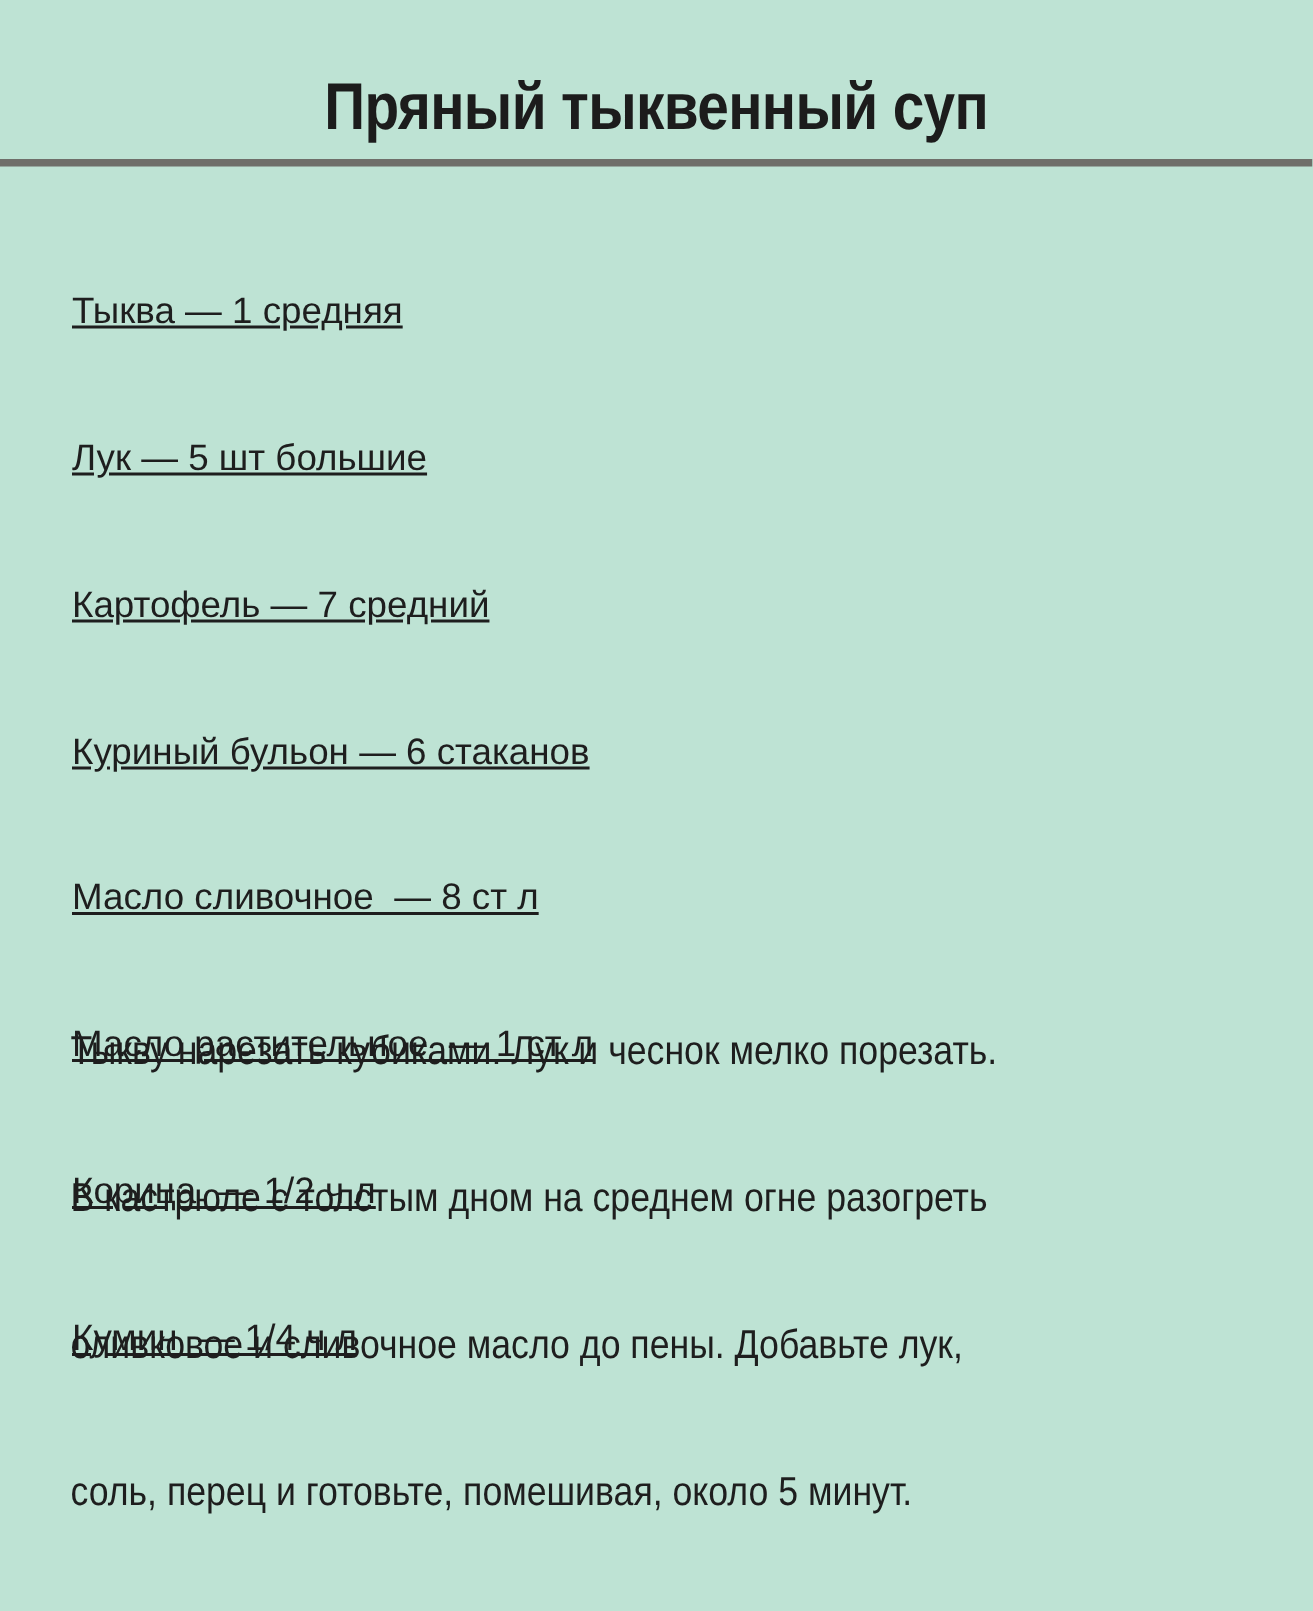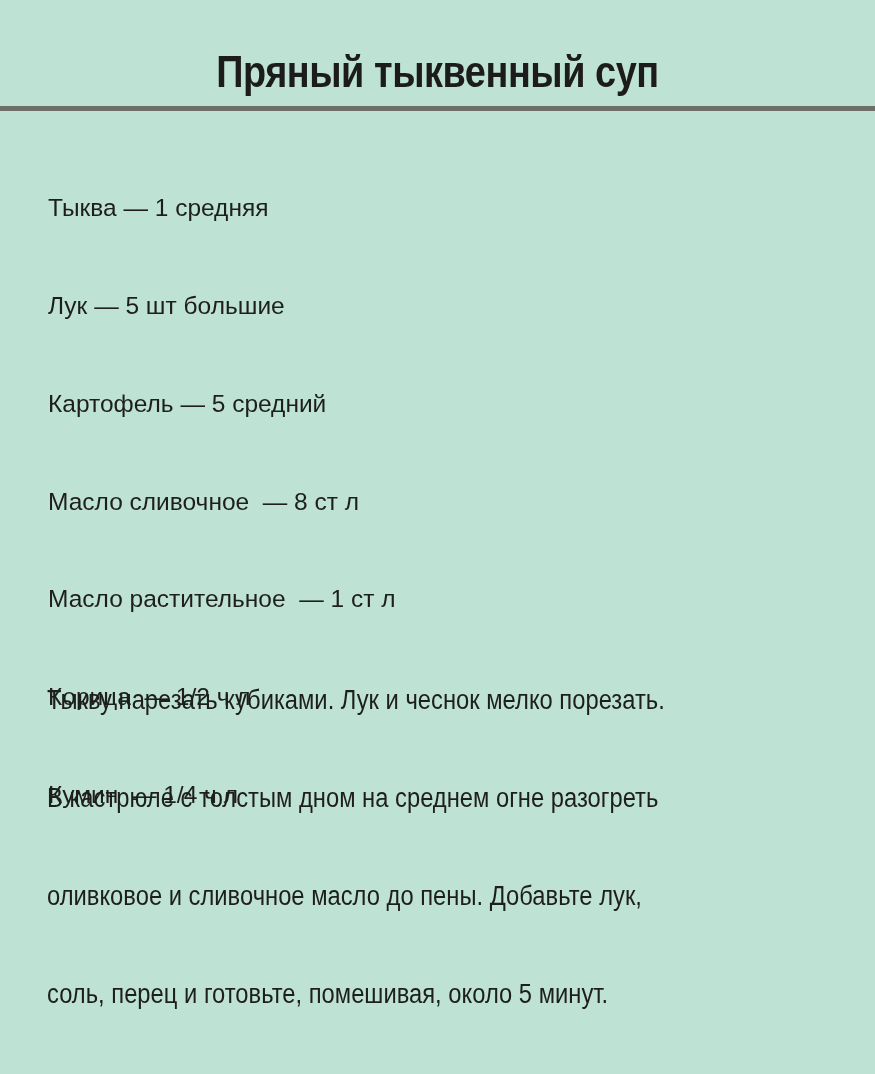--- a/index.html
+++ b/index.html
@@ -26,42 +26,43 @@
   .divider {
     position: absolute; left: 0; top: 106px; width: 875px; height: 5px;
     background: #6f6f6a;
   }
   .ingredients {
     position: absolute; left: 48px; top: 127px;
     margin: 0; padding: 0; list-style: none;
     font-size: 24.5px; line-height: 32.6px;
     white-space: pre;
   }
-  .ingredients li { margin: 0; padding: 0; }
+  .ingredients li { margin: 0; padding: 0; text-decoration: underline; }
   .instructions {
     position: absolute; left: 47px; top: 619px;
     width: 800px;
     margin: 0; padding: 0;
     font-size: 27px; line-height: 32.6px;
     white-space: pre;
     transform: scaleX(0.88);
     transform-origin: 0 0;
   }
   .instructions .line { display: block; }
 </style>
 </head>
 <body>
 
 <h1 class="title">Пряный тыквенный суп</h1>
 <div class="divider"></div>
 
 <ul class="ingredients">
   <li>Тыква — 1 средняя</li>
   <li>Лук — 5 шт большие</li>
-  <li>Картофель — 5 средний</li>
+  <li>Картофель — 7 средний</li>
+  <li>Куриный бульон — 6 стаканов</li>
   <li>Масло сливочное  — 8 ст л</li>
   <li>Масло растительное  — 1 ст л</li>
   <li>Корица  — 1/2 ч л</li>
   <li>Кумин  — 1/4 ч л</li>
   
   
   
   
 </ul>
 

